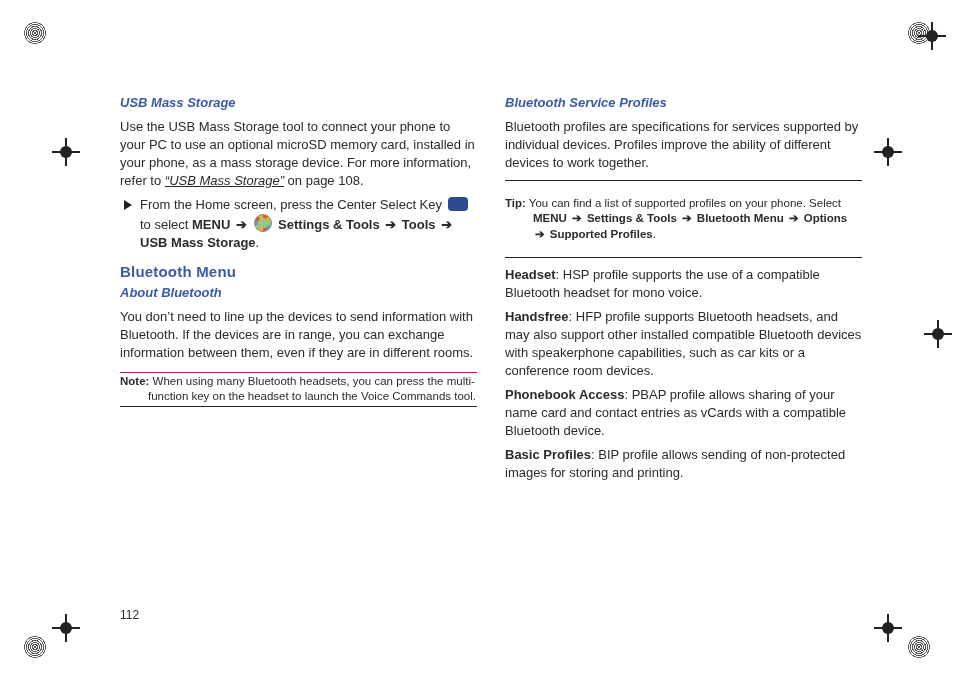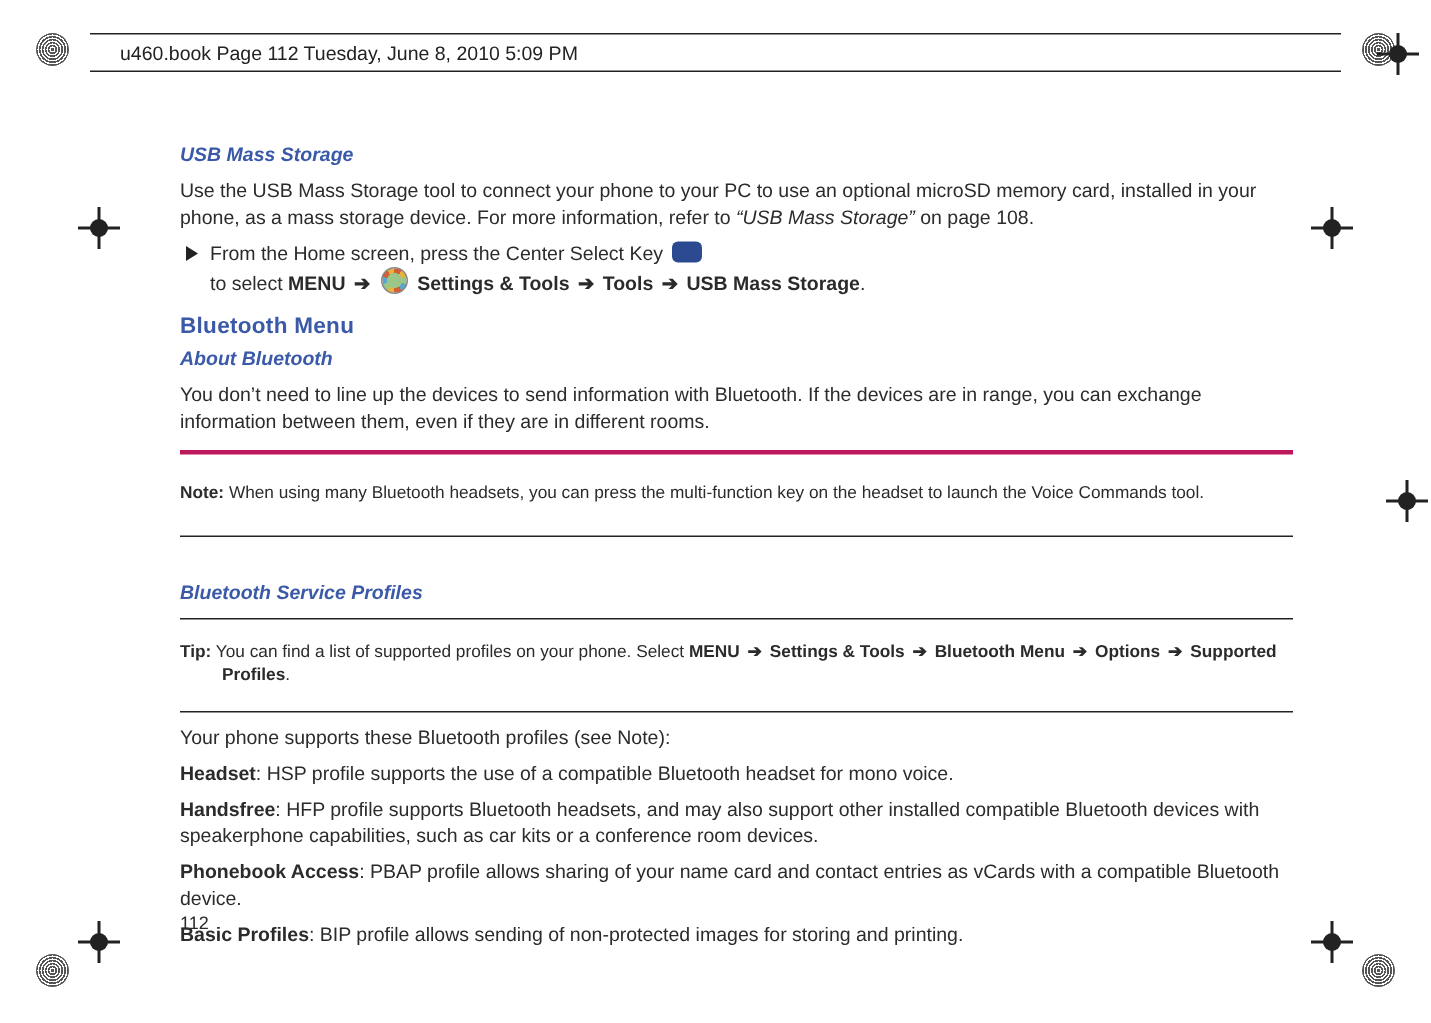--- a/index.html
+++ b/index.html
@@ -83,21 +83,20 @@
 
   
   .content {
     position: absolute;
     top: 94px;
     left: 120px;
     right: 92px;
     bottom: 76px;
     display: flex;
     gap: 28px;
-    flex-direction: column;
   }
   .col {
     flex: 1;
     font-size: 13px;
     line-height: 1.38;
   }
   .h-blue-ital {
     color: #3a5aa8;
     font-style: italic;
     font-weight: bold;
@@ -105,21 +104,21 @@
     margin: 0 0 6px 0;
   }
   .h-blue-bold {
     color: #3a5aa8;
     font-weight: 900;
     font-size: 15px;
     margin: 10px 0 2px 0;
     letter-spacing: 0.2px;
   }
   p { margin: 0 0 6px 0; }
-  .ital { font-style: italic; }
+  .ital { font-style: italic; text-decoration: underline; }
   .bold { font-weight: bold; }
   .step-row {
     display: flex;
     align-items: flex-start;
     gap: 8px;
     margin-left: 4px;
     margin-bottom: 4px;
     justify-content: space-between;
   }
   .tri {
@@ -146,23 +145,23 @@
     vertical-align: -3px;
     margin: 0 2px;
     background: radial-gradient(circle at center, #9cc686 0 5px, transparent 5px),
                 conic-gradient(#d45f34 0 10%, #e9b23a 0 20%, #9cc686 0 30%, #5ba6cd 0 40%,
                                #d45f34 0 50%, #e9b23a 0 60%, #9cc686 0 70%, #5ba6cd 0 80%,
                                #d45f34 0 90%, #e9b23a 0 100%);
     border: 1px solid #888;
   }
   .arrow { font-weight: bold; margin: 0 2px; }
   .note-block {
-    border-top: 3px solid #be185d;
+    border-top: 1px solid #be185d;
     border-bottom: 1px solid #222;
-    padding: 19px 0;
+    padding: 1px 0;
     margin-top: 10px;
     font-size: 11.5px;
     line-height: 1.35;
   }
   .note-label { font-weight: bold; }
   .tip-block {
     border-top: 1px solid #222;
     border-bottom: 1px solid #222;
     padding: 15px 0;
     margin: 8px 0;
@@ -180,23 +179,20 @@
 </head>
 <body>
 
 <div class="page">
 
   <div class="corner-circle cc-tl"></div>
   <div class="corner-circle cc-tr"></div>
   <div class="corner-circle cc-bl"></div>
   <div class="corner-circle cc-br"></div>
 
-  <div class="header-bar">
-    <span class="header-text">u460.book  Page 112  Tuesday, June 8, 2010  5:09 PM</span>
-  </div>
 
   <div class="reg top-right-corner">
       <div class="cross"></div>
       <div class="dot"></div>
     </div>
   <div class="reg tl">
       <div class="cross"></div>
       <div class="dot"></div>
     </div>
   <div class="reg tr">
@@ -241,34 +237,34 @@
       <p class="h-blue-ital">About Bluetooth</p>
       <p>You don’t need to line up the devices to send information with Bluetooth. If the devices are in range, you can exchange information between them, even if they are in different rooms.</p>
 
       <div class="note-block hanging">
         <span class="note-label">Note:</span><span> When using many Bluetooth headsets, you can press the multi-function key on the headset to launch the Voice Commands tool.</span>
       </div>
     </div>
 
     <div class="col">
       <p class="h-blue-ital">Bluetooth Service Profiles</p>
+      <p>Bluetooth profiles are specifications for services supported by individual devices. Profiles improve the ability of different devices to work together.</p>
 
       <div class="tip-block hanging">
         <span class="note-label">Tip:</span><span> You can find a list of supported profiles on your phone. Select </span><span class="bold">MENU</span>
         <span class="arrow">➔</span>
         <span class="bold">Settings &amp; Tools</span>
         <span class="arrow">➔</span>
         <span class="bold">Bluetooth Menu</span>
         <span class="arrow">➔</span>
         <span class="bold">Options</span>
         <span class="arrow">➔</span>
         <span class="bold">Supported Profiles</span><span>.</span>
       </div>
 
-      <p>Your phone supports these Bluetooth profiles (see Note):</p>
 
       <p><span class="bold">Headset</span><span>: HSP profile supports the use of a compatible Bluetooth headset for mono voice.</span></p>
 
       <p><span class="bold">Handsfree</span><span>: HFP profile supports Bluetooth headsets, and may also support other installed compatible Bluetooth devices with speakerphone capabilities, such as car kits or a conference room devices.</span></p>
 
 
       <p><span class="bold">Phonebook Access</span><span>: PBAP profile allows sharing of your name card and contact entries as vCards with a compatible Bluetooth device.</span></p>
 
       <p><span class="bold">Basic Profiles</span><span>: BIP profile allows sending of non-protected images for storing and printing.</span></p>
     </div>

